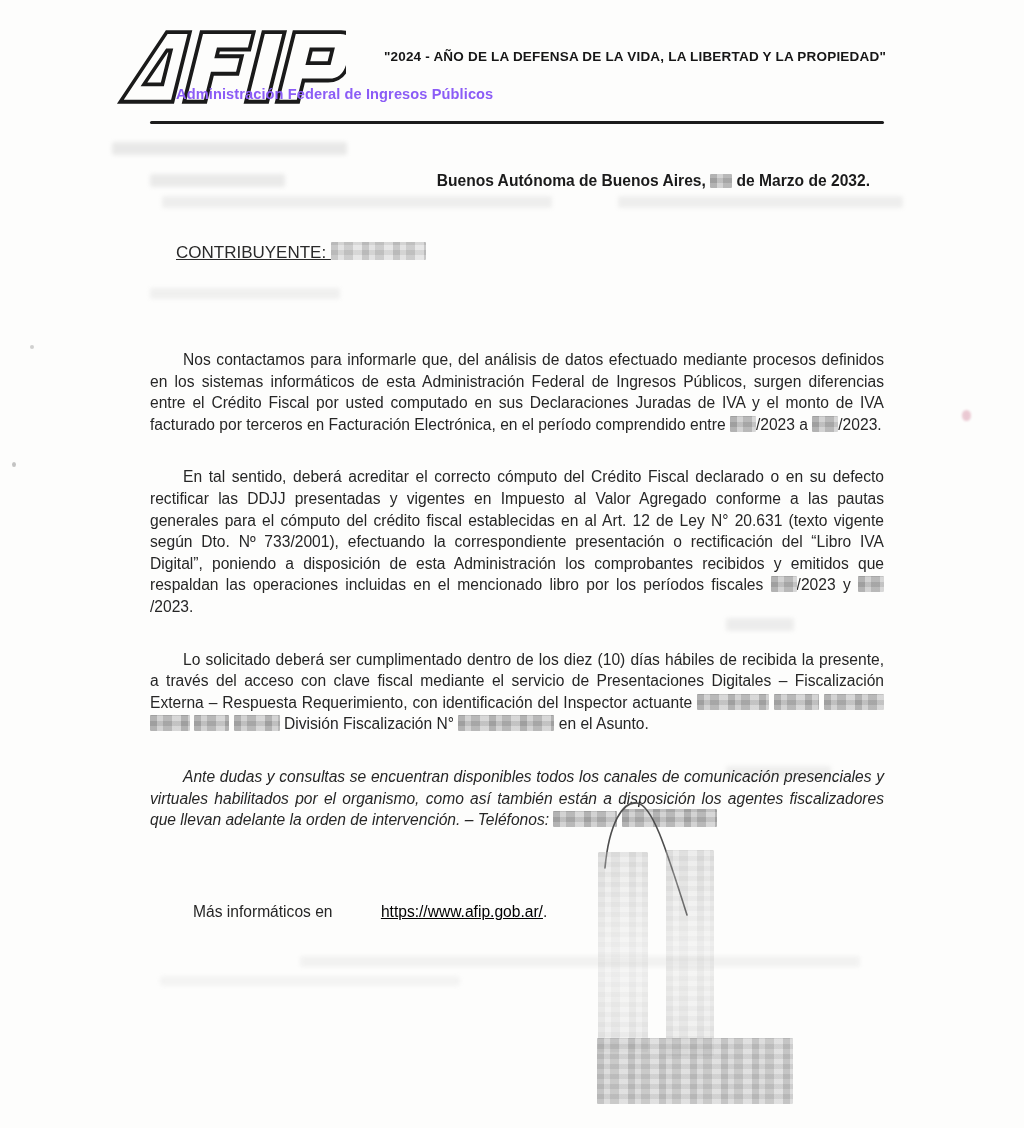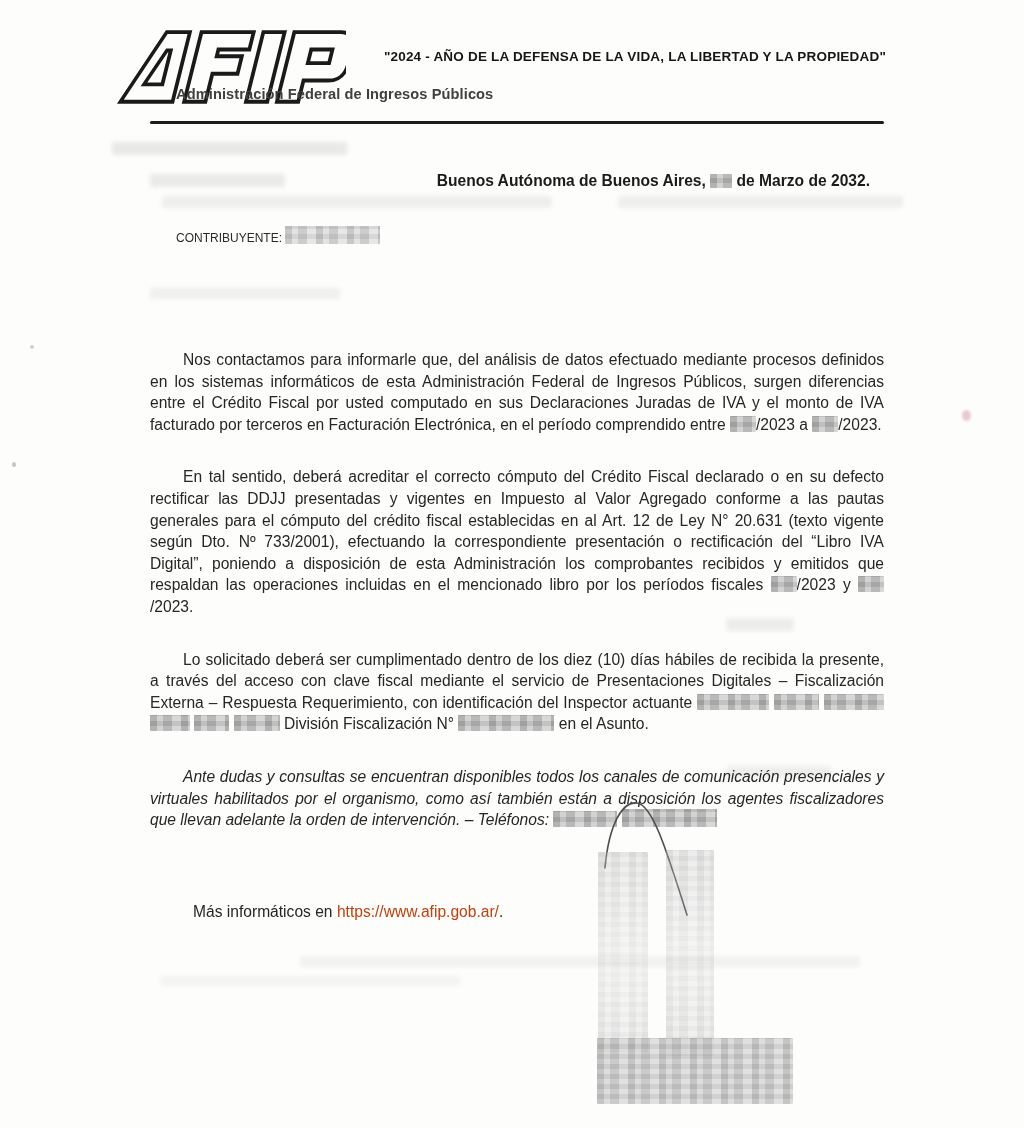--- a/index.html
+++ b/index.html
@@ -14,44 +14,44 @@
   }
   
   .afip-logo{position:absolute;left:114px;top:24px;width:232px;height:82px;}
   .motto{
     position:absolute;top:49px;right:138px;
     font-size:13.5px;font-weight:bold;color:#161616;letter-spacing:.2px;
     white-space:nowrap;
   }
   .org-name{
     position:absolute;left:176px;top:86px;
-    font-size:14.6px;font-weight:bold;color:#404040;letter-spacing:.1px;
+    font-size:14.6px;font-weight:bold;color:#8b5cf6;letter-spacing:.1px;
   }
   .header-rule{
     position:absolute;left:150px;top:121px;width:734px;height:3px;
     background:#1c1c1c;border-radius:2px;
   }
   
   .date-line{
     position:absolute;left:150px;top:172px;width:734px;
     text-align:right;padding-right:14px;box-sizing:border-box;
     font-size:15.6px;font-weight:bold;color:#1b1b1b;
   }
-  .recipient{position:absolute;left:176px;top:226px;font-size:12px;color:#2a2a2a;}
+  .recipient{position:absolute;left:176px;top:242px;font-size:17px;color:#2a2a2a;text-decoration:underline;}
   .recipient .row{margin-bottom:13px;white-space:nowrap;}
   
   .body-text{
     position:absolute;left:150px;top:314px;width:734px;
     font-size:15.6px;line-height:21.6px;text-align:justify;color:#262626;margin-top:35px;
   }
   .body-text p{margin:0 0 31px 0;text-indent:33px;}
   .body-text p:last-child{margin-bottom:0;font-style:italic;}
   
   .more-info{position:absolute;left:193px;top:903px;font-size:15.6px;color:#262626;}
-  .link{color:#c2410c;cursor:pointer;}
+  .link{color:#000000;text-decoration:underline;cursor:pointer;margin-left:44px;}
   
   .rd,.mosaic{
     background-color:#c9c9c9;
     background-image:
       repeating-linear-gradient(90deg, rgba(90,90,90,.28) 0 7px, rgba(205,205,205,.25) 7px 13px, rgba(125,125,125,.32) 13px 22px, rgba(225,225,225,.22) 22px 31px),
       repeating-linear-gradient(0deg, rgba(255,255,255,.22) 0 5px, rgba(110,110,110,.16) 5px 10px);
     border-radius:1px;
   }
   .rd{display:inline-block;height:16px;vertical-align:-2px;filter:blur(.4px);}
   .rd-light{background-color:#dadada;opacity:.8;}

